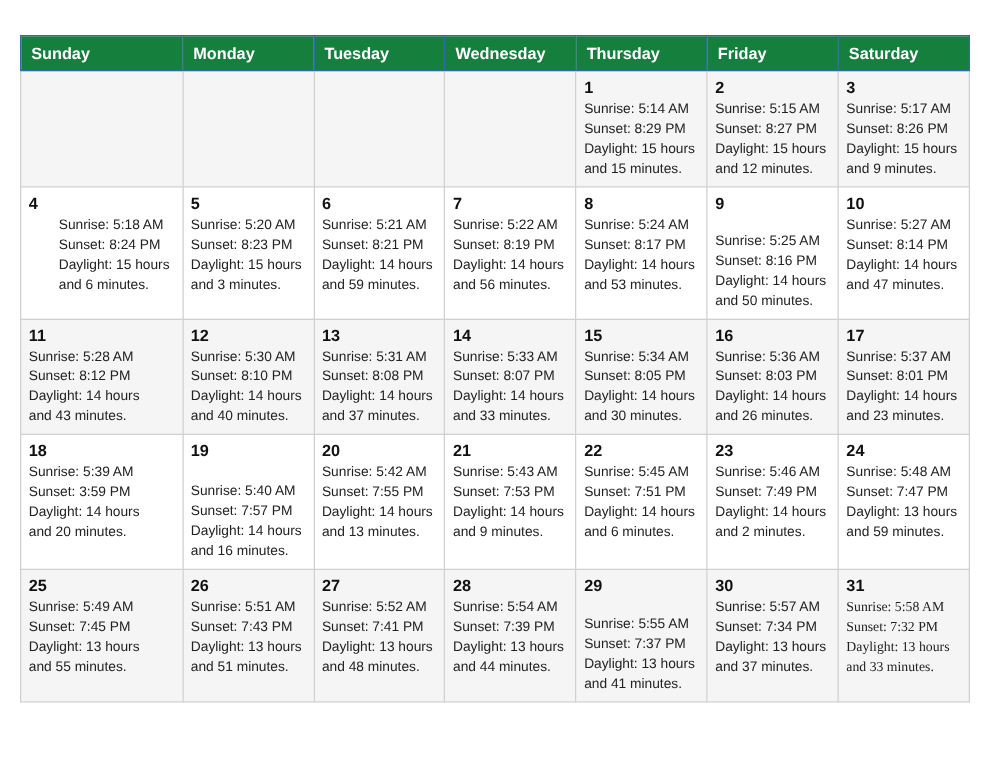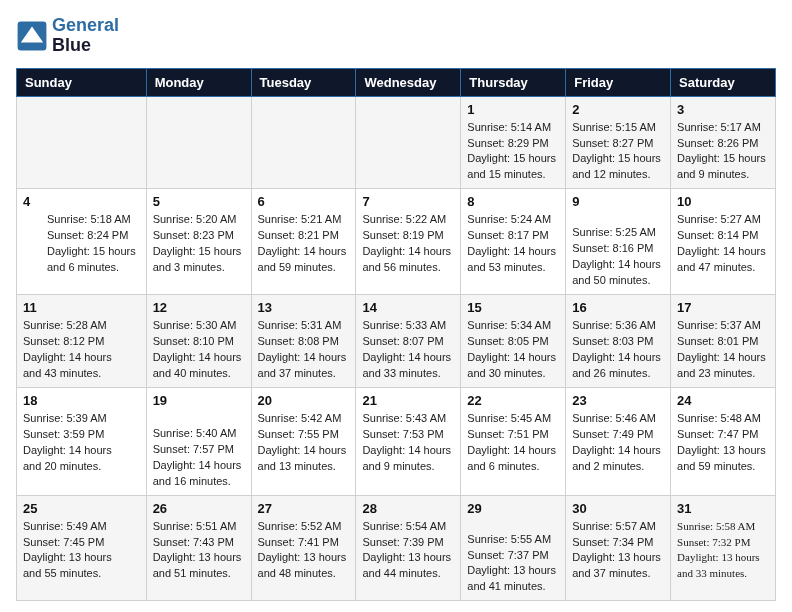--- a/index.html
+++ b/index.html
@@ -44,21 +44,21 @@
     }
     .location {
       font-size: 16px;
       color: #333;
     }
     table {
       width: 100%;
       border-collapse: collapse;
     }
     thead tr {
-      background-color: #0f172a;
+      background-color: #15803d;
       color: #fff;
     }
     thead th {
       padding: 6px 8px;
       font-size: 13px;
       font-weight: bold;
       text-align: left;
       border: 1px solid #2e6da4;
     }
     tbody tr {
@@ -88,30 +88,20 @@
       line-height: 1.45;
     }
     .empty-cell {
       background-color: #f5f5f5;
     }
   </style>
 </head>
 <body>
 
 <div class="header">
-  <div class="logo">
-    <svg class="logo-icon" viewBox="0 0 40 40">
-      <rect x="2" y="2" width="36" height="36" rx="4" fill="#2e6da4"></rect>
-      <polygon points="20,8 34,28 6,28" fill="white"></polygon>
-    </svg>
-    <div class="logo-text">
-      <div><span>General</span></div>
-      <div>Blue</div>
-    </div>
-  </div>
 </div>
 
 <table>
   <thead>
     <tr>
     <th>Sunday</th>
         <th>Monday</th>
         <th>Tuesday</th>
         <th>Wednesday</th>
         <th>Thursday</th>

